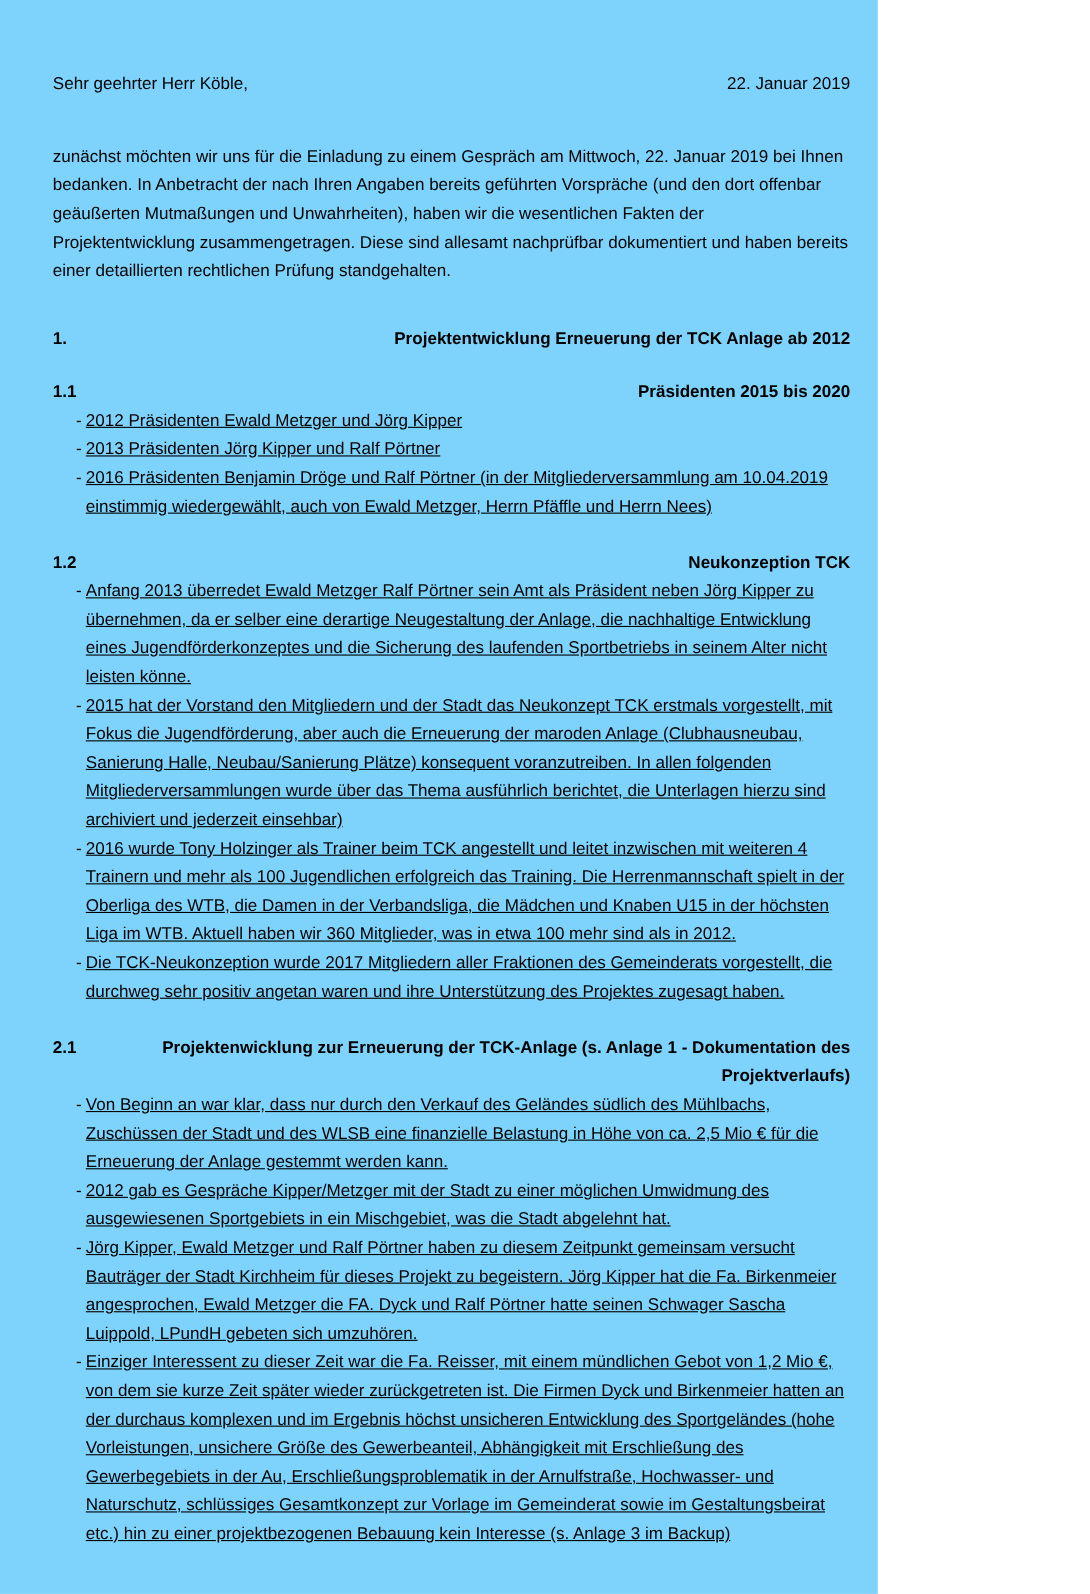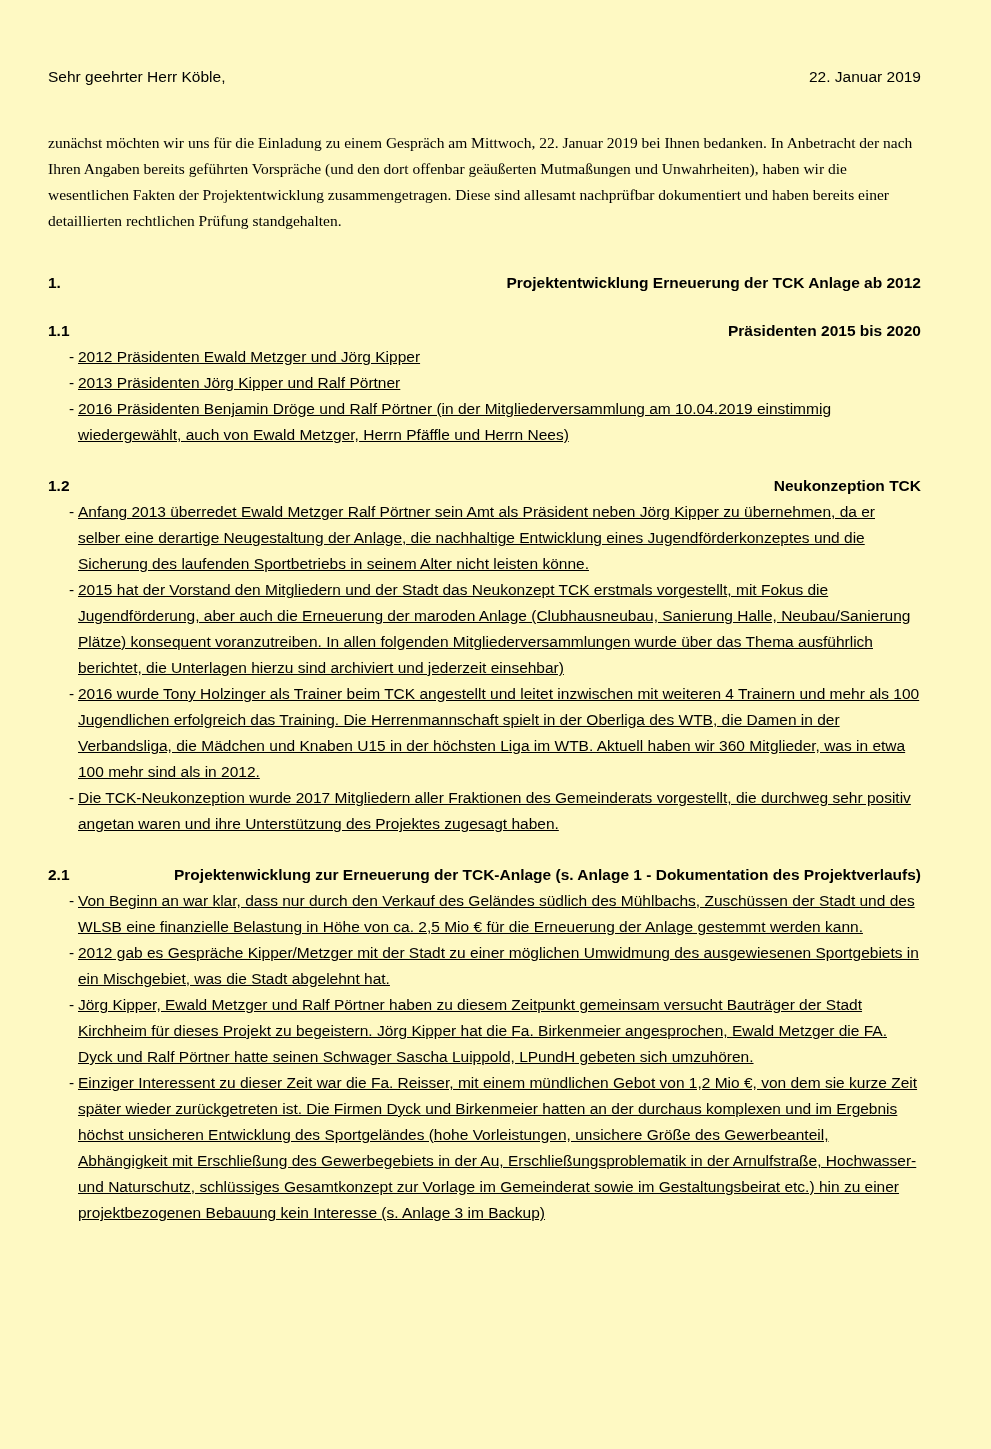--- a/index.html
+++ b/index.html
@@ -7,37 +7,36 @@
     padding: 0;
     background: #ffffff;
   }
   body {
     width: 991px;
     height: 1449px;
     overflow: hidden;
   }
   .page {
     box-sizing: border-box;
-    width: 991px;
+    width: 798px;
     min-height: 1449px;
-    padding: 64px 70px 20px 48px;
+    padding: 64px 25px 20px 48px;
     font-family: "Liberation Sans", sans-serif;
     font-size: 15.5px;
     line-height: 26px;
     color: #000000;
-    background: #fef9c3;
+    background: #7dd3fc;
   }
   .header-row {
     display: flex;
     justify-content: space-between;
     align-items: baseline;
   }
   .intro {
     margin: 40px 0 0 0;
-    font-family: Liberation Serif, serif;
   }
   .h1 {
     display: flex;
     font-weight: 700;
     margin-top: 36px;
   }
   .h2 {
     display: flex;
     font-weight: 700;
   }

